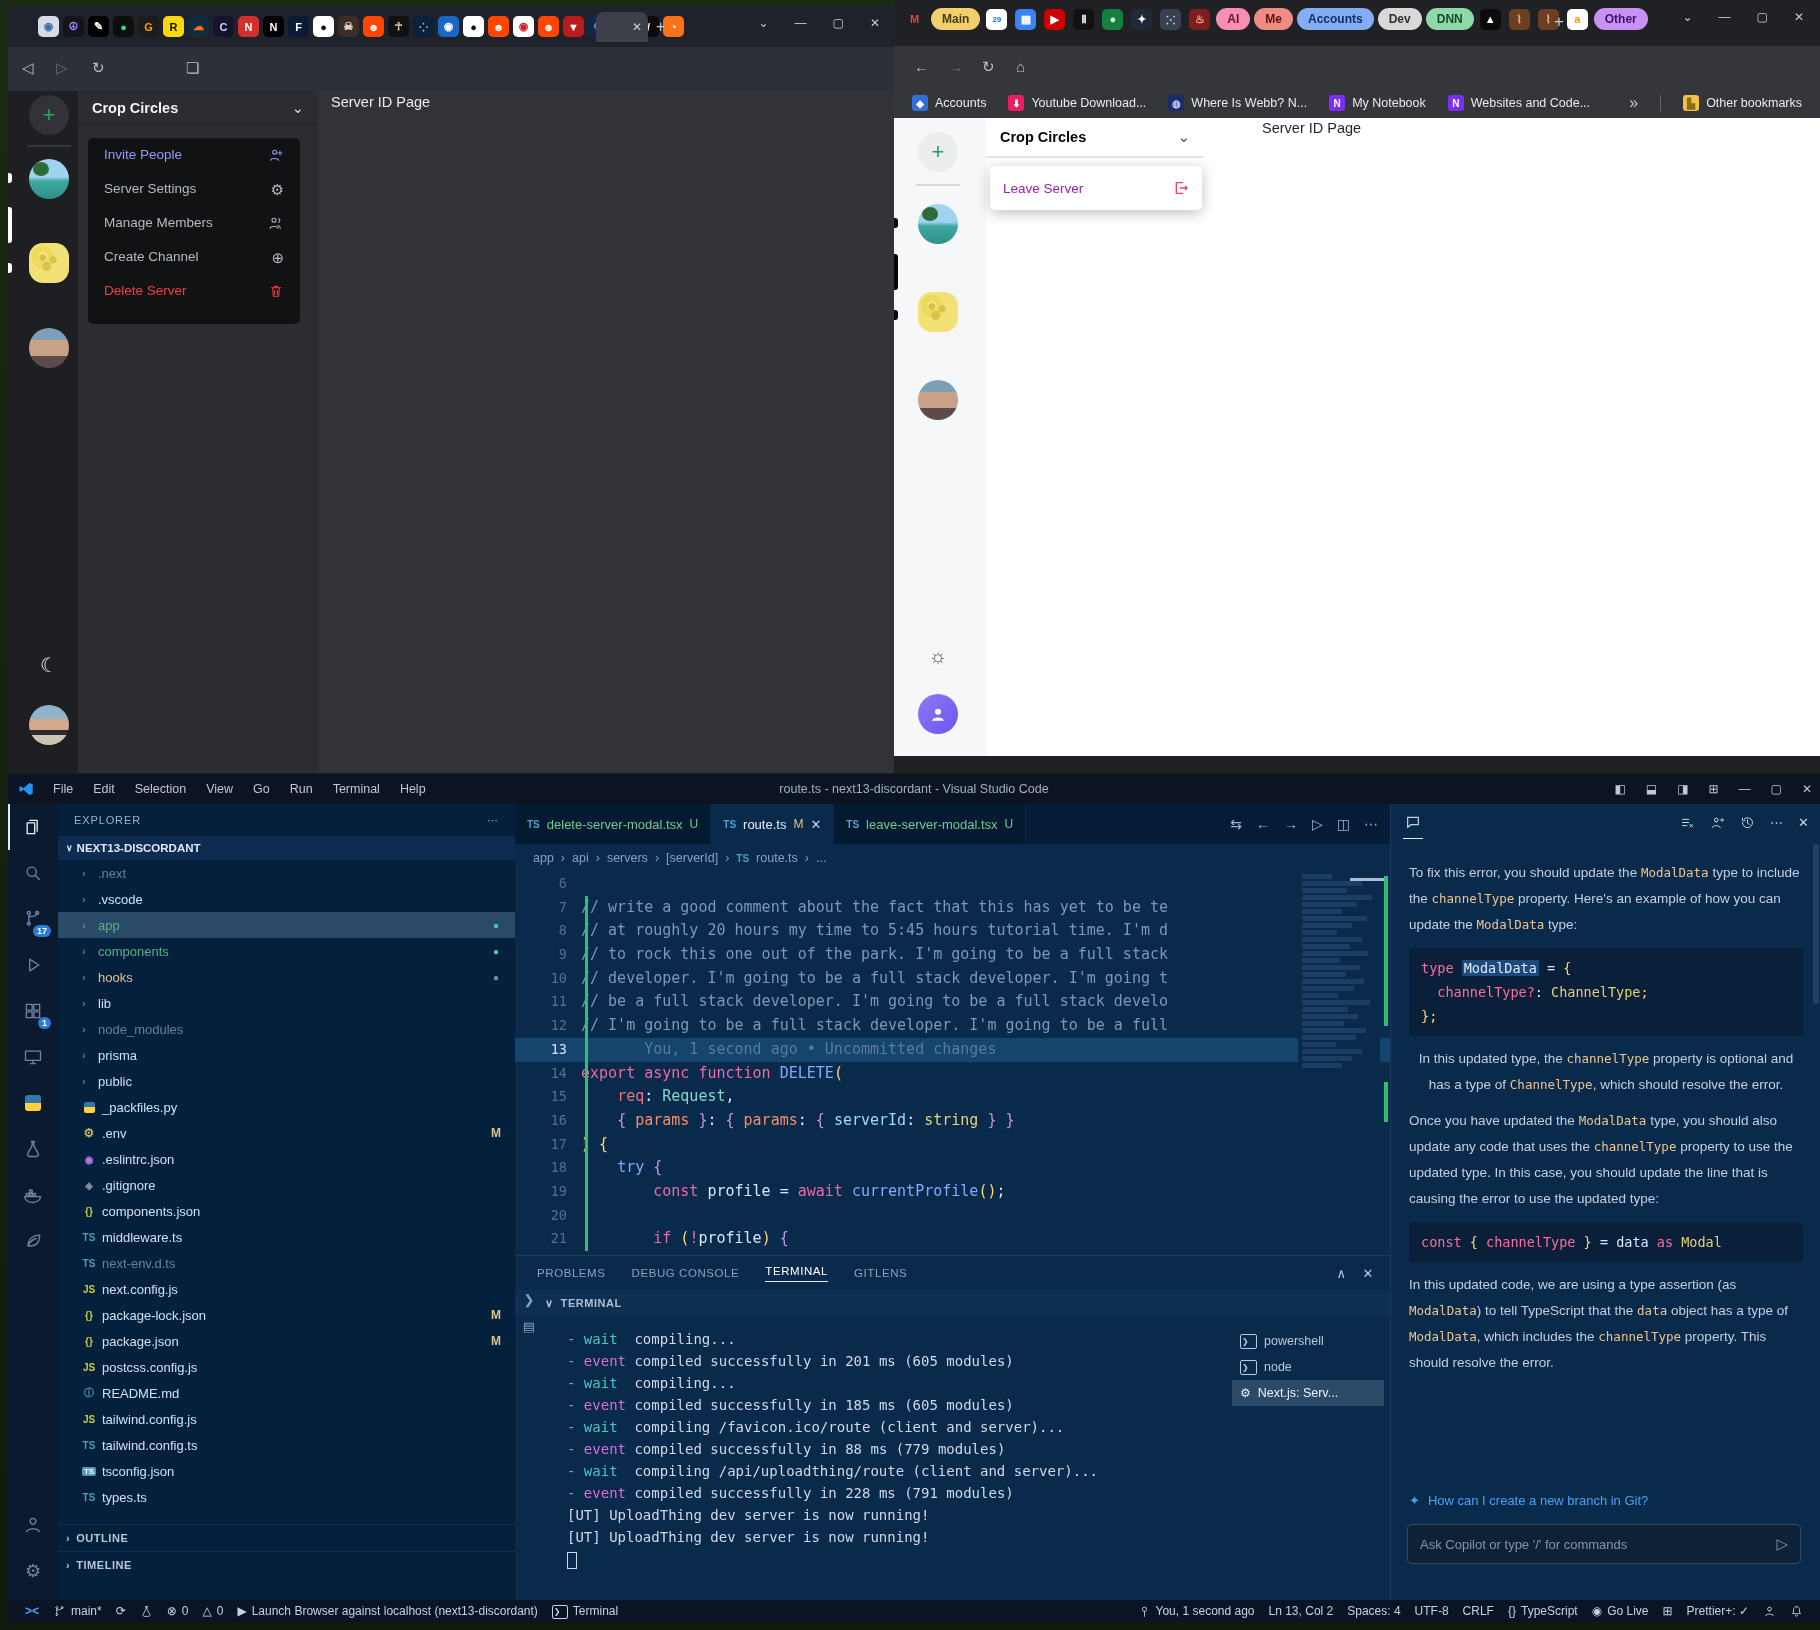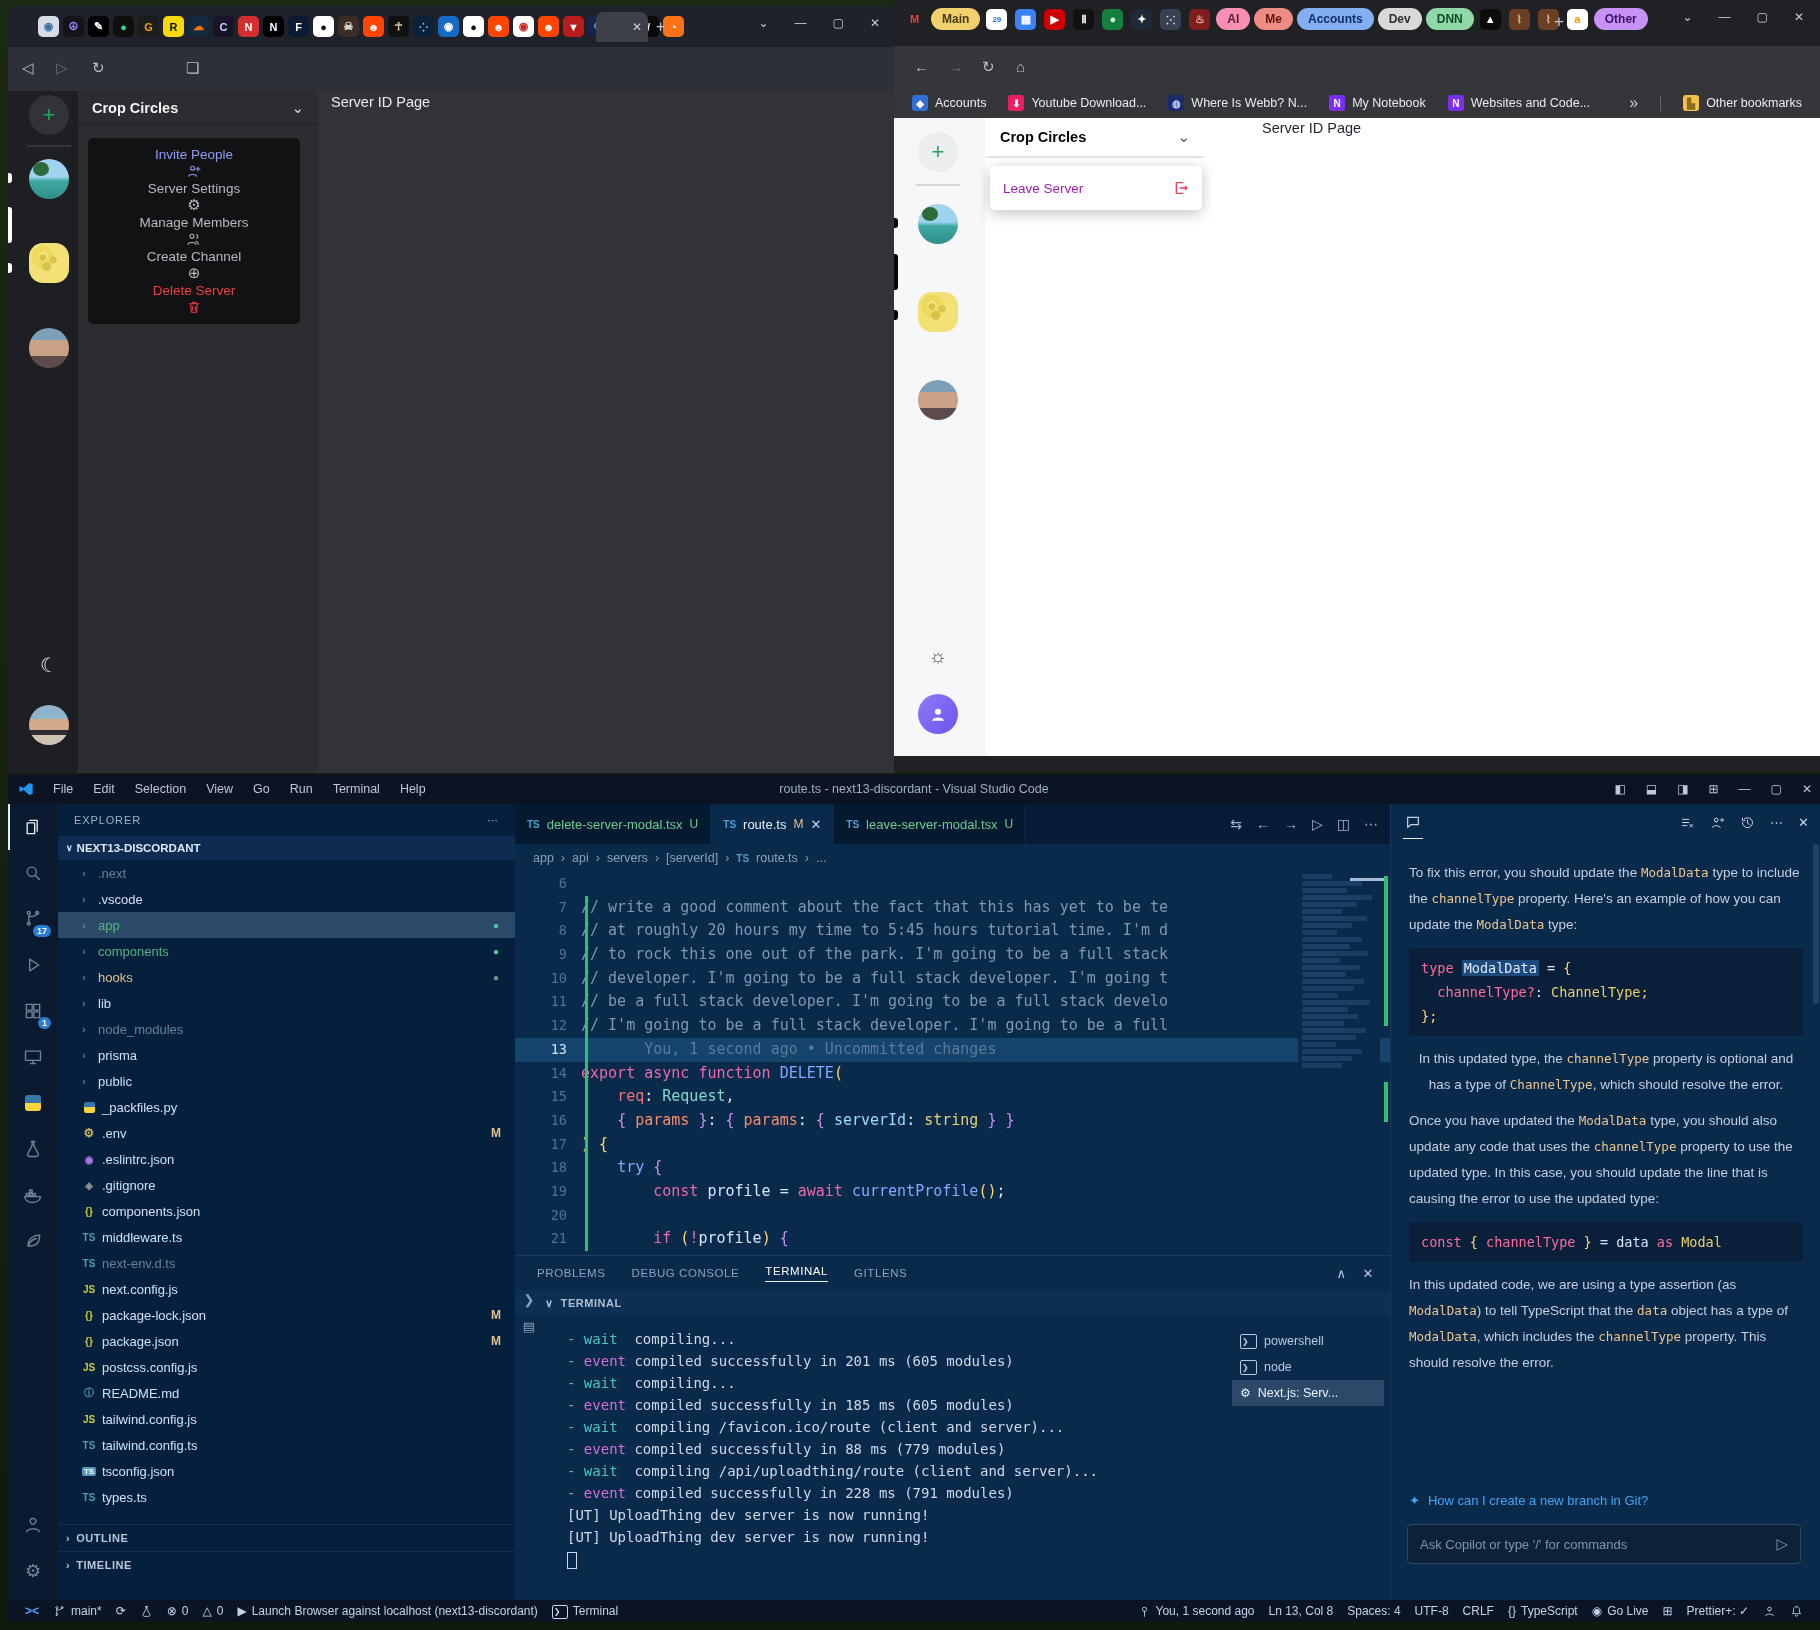--- a/index.html
+++ b/index.html
@@ -29,21 +29,21 @@
   #bl-vpn{position:absolute;left:800px;top:49px;height:26px;border:1px solid #565a64;border-radius:14px;color:#e4e6ea;font-size:12px;display:flex;align-items:center;gap:5px;padding:0 10px;}
   #bl-menuico{position:absolute;left:868px;top:52px;color:#c7cbd2;font-size:15px;}
   
   #bl-rail{position:absolute;left:0;top:85px;width:70px;height:682px;background:#1e1f22;}
   .railbtn{position:absolute;left:21px;width:40px;height:40px;border-radius:20px;background:#313338;display:flex;align-items:center;justify-content:center;}
   .srvav{position:absolute;left:21px;width:40px;height:40px;border-radius:14px;}
   .pill{position:absolute;left:0;width:4px;background:#fff;border-radius:0 3px 3px 0;}
   #bl-channel{position:absolute;left:70px;top:85px;width:240px;height:682px;background:#2b2d31;}
   #bl-chead{position:absolute;left:0;top:0;width:100%;height:34px;border-bottom:1px solid #1f2124;display:flex;align-items:center;justify-content:space-between;padding:0 14px;box-sizing:border-box;color:#f2f3f5;font-weight:bold;font-size:14.5px;}
   #bl-menu{position:absolute;left:10px;top:47px;width:212px;background:#111214;border-radius:5px;padding:7px 7px;box-sizing:border-box;}
-  .dmi{display:flex;align-items:center;justify-content:space-between;height:32px;padding:0 9px;border-radius:3px;color:#b5bac1;font-size:13.5px;margin:2px 0;flex-direction:column;}
+  .dmi{display:flex;align-items:flex-start;justify-content:space-between;height:32px;padding:0 9px;border-radius:3px;color:#b5bac1;font-size:13.5px;margin:2px 0;}
   .dmi.indigo{color:#949cf7;}
   .dmi.danger{color:#f23f43;}
   #bl-main{position:absolute;left:310px;top:85px;width:576px;height:682px;background:#313338;}
   #bl-pagetitle{position:absolute;left:13px;top:3px;color:#e8eaed;font-size:14.5px;}
   
   #br{left:894px;top:0;width:926px;height:772px;background:#202124;}
   #br-tabs{position:absolute;left:0;top:0;width:100%;height:46px;background:#202124;}
   #br-strip{position:absolute;left:8px;top:8px;display:flex;align-items:center;gap:4px;width:760px;}
   .grp{height:22px;border-radius:11px;display:flex;align-items:center;padding:0 11px;font-size:12px;font-weight:bold;flex:0 0 auto;}
   #br-newtab{position:absolute;left:660px;top:12px;color:#c7cbd2;font-size:17px;}
@@ -973,21 +973,21 @@
           </span>
         </div>
       <div class="stgrp">
           <span class="stitem">
             <span><svg class="ic" width="13" height="13" viewBox="0 0 24 24" fill="none" stroke="currentColor" stroke-width="1.6" stroke-linecap="round" stroke-linejoin="round">
                 <path d="M12 12a4 4 0 1 0 0-8 4 4 0 0 0 0 8zM12 12v9"></path>
               </svg></span>
             <span>You, 1 second ago</span>
           </span>
           <span class="stitem">
-            <span>Ln 13, Col 8</span>
+            <span>Ln 13, Col 2</span>
           </span>
           <span class="stitem">
             <span>Spaces: 4</span>
           </span>
           <span class="stitem">
             <span>UTF-8</span>
           </span>
           <span class="stitem">
             <span>CRLF</span>
           </span>

